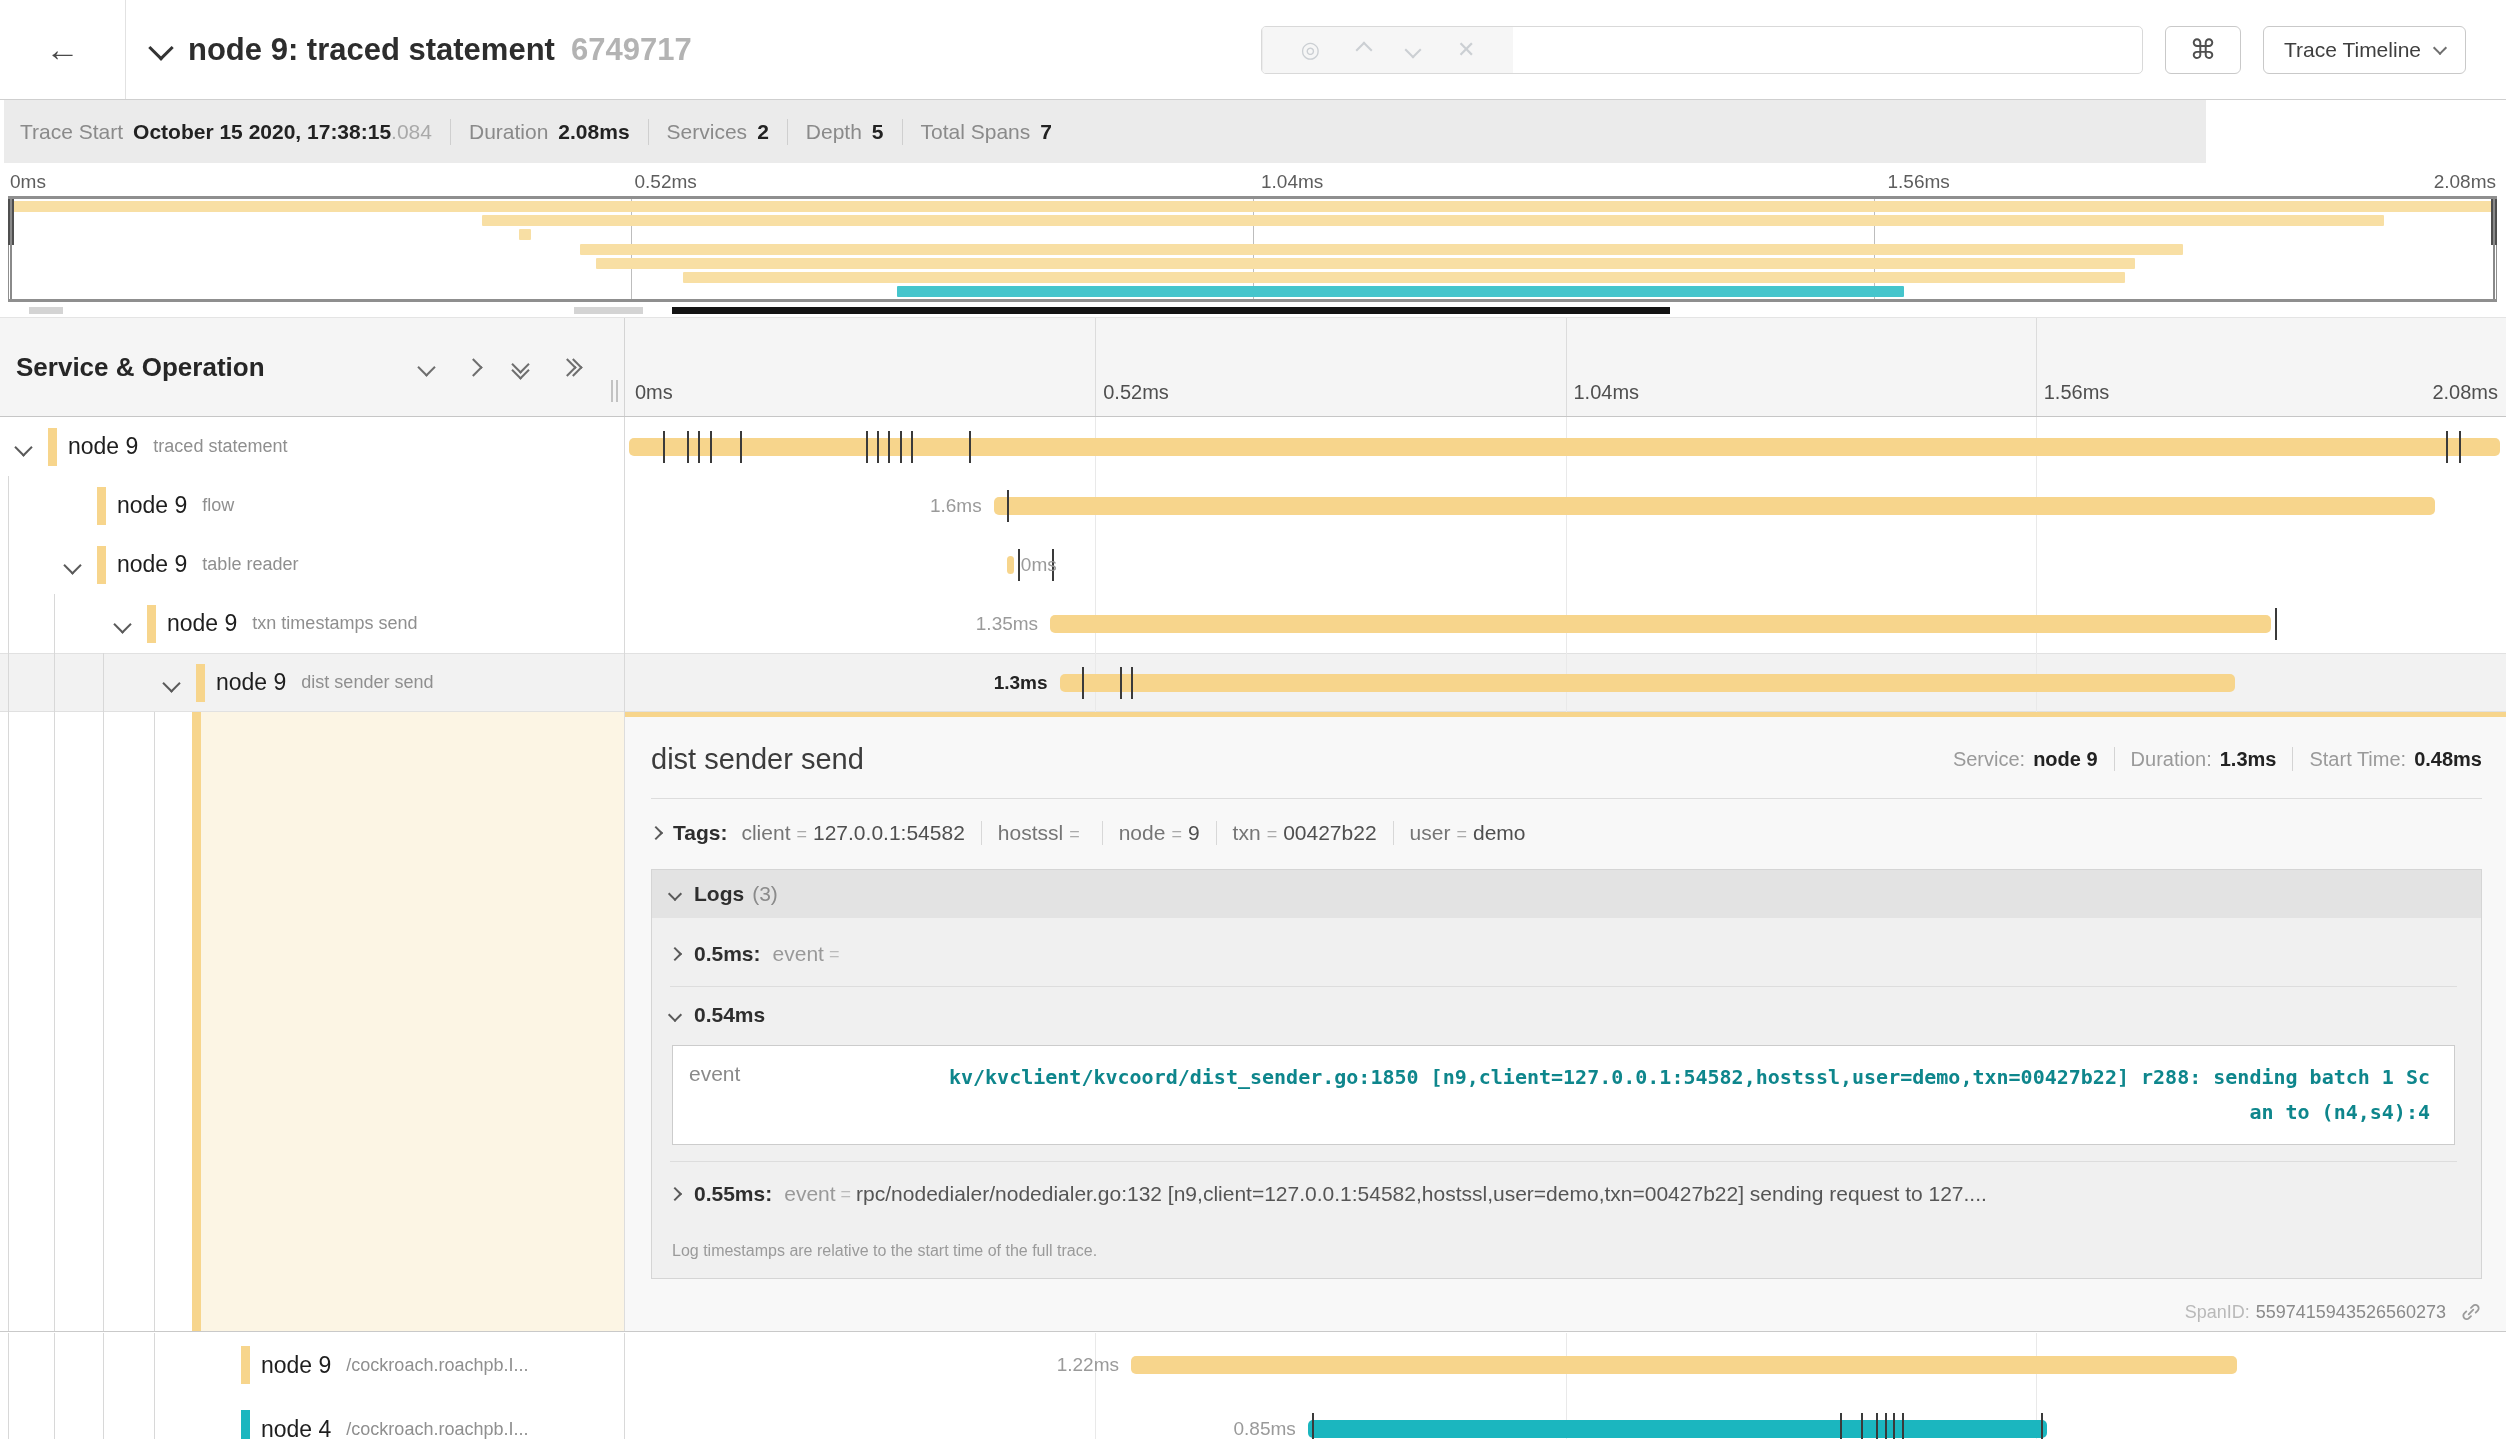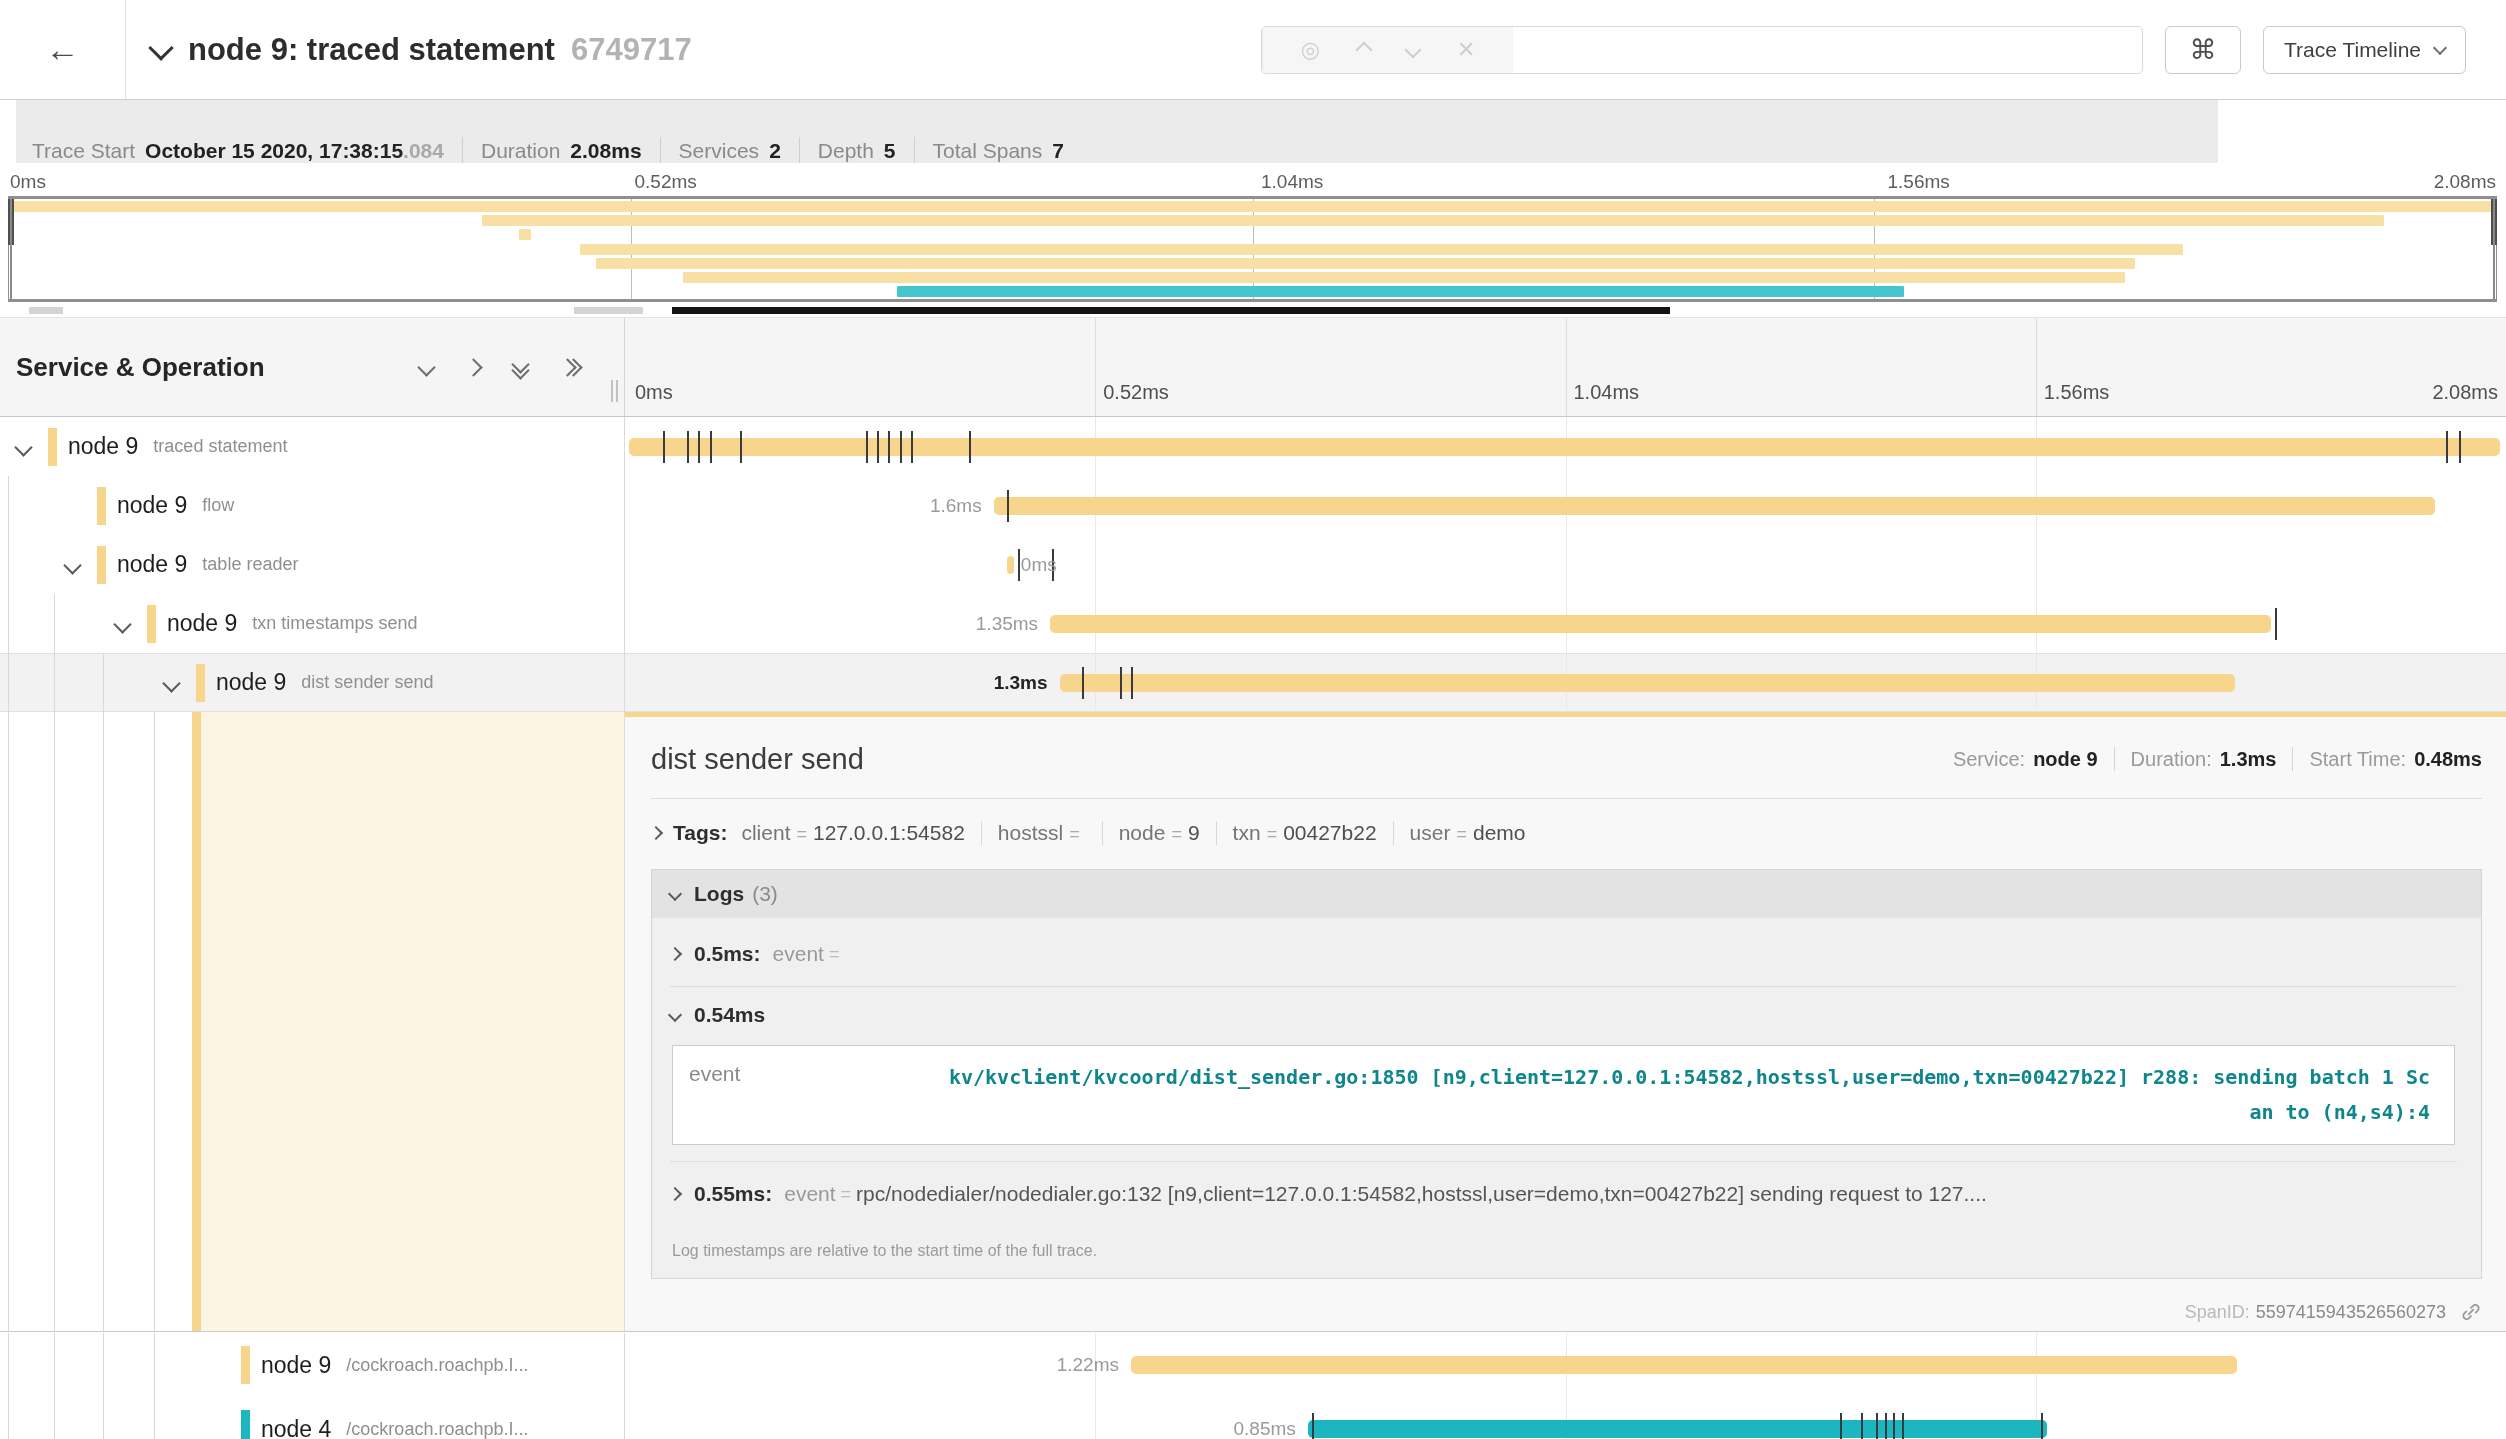--- a/index.html
+++ b/index.html
@@ -29,25 +29,25 @@
   .f-ico{color:#cbcfd3;font-size:22px;line-height:1;}
   .chev.dim{border-color:#cbcfd3;border-width:2px;width:10px;height:10px;}
   .chev.up{transform:rotate(-135deg);}
   .kbd-btn{width:74px;height:46px;border:1px solid #c9c9c9;border-radius:6px;display:flex;
            align-items:center;justify-content:center;font-size:27px;color:#4f4f4f;background:#fff;cursor:pointer;}
   .view-btn{height:46px;border:1px solid #c9c9c9;border-radius:6px;display:flex;align-items:center;
             gap:14px;padding:0 20px;font-size:21px;color:#3f3f3f;background:#fff;cursor:pointer;}
   .chev.small{width:8px;height:8px;border-width:2px;border-color:#6f6f6f;margin-top:-4px;}
 
   
-  .summary{position:absolute;left:16px;top:100px;width:2202px;height:63px;background:#ebebeb;
-           display:flex;align-items:flex-end;padding-left:16px;box-sizing:border-box;font-size:21px;}
+  .summary{position:absolute;left:4px;top:100px;width:2202px;height:63px;background:#ebebeb;
+           display:flex;align-items:center;padding-left:16px;box-sizing:border-box;font-size:21px;}
   .sum-label{color:#8a8a8a;margin-right:10px;white-space:nowrap;}
   .sum-value{color:#222;font-weight:700;white-space:nowrap;}
-  .sum-suffix{color:#a9a9a9;font-weight:700;}
+  .sum-suffix{color:#a9a9a9;font-weight:400;}
   .sum-sep{width:1px;height:26px;background:#cfcfcf;margin:0 18px;}
 
   
   .mm-axis{position:absolute;left:0;top:163px;width:2506px;height:32px;}
   .mm-axis-label{position:absolute;bottom:2px;font-size:19px;color:#5d5d5d;white-space:nowrap;}
   .mm-box{position:absolute;left:8px;top:196px;width:2489px;height:106px;background:#fff;
           border-top:3px solid #8f8f8f;border-bottom:3px solid #8f8f8f;
           border-left:1px solid #8f8f8f;border-right:1px solid #8f8f8f;box-sizing:border-box;}
   .mm-grid{position:absolute;top:0;bottom:0;width:1px;background:#bdbdbd;}
   .mm-bar{position:absolute;height:11px;border-radius:1px;}

